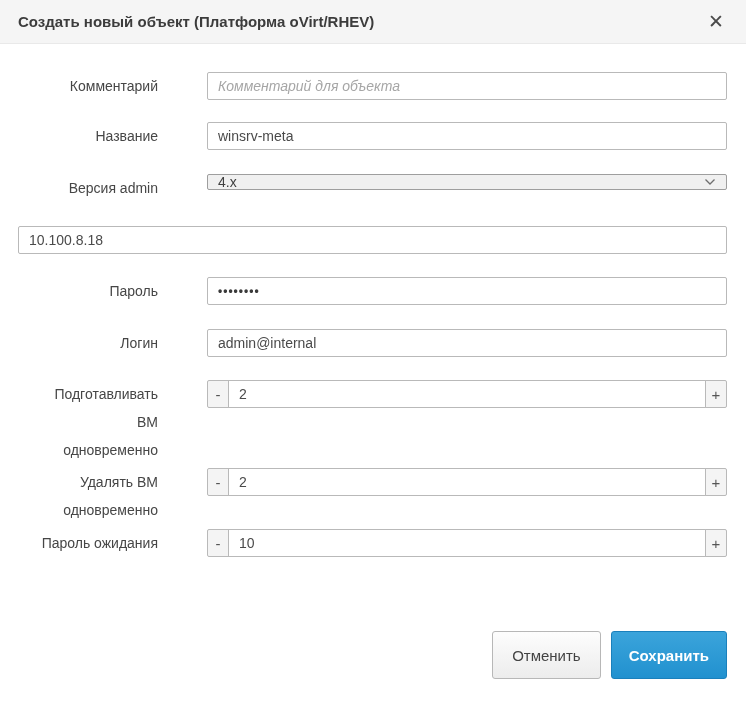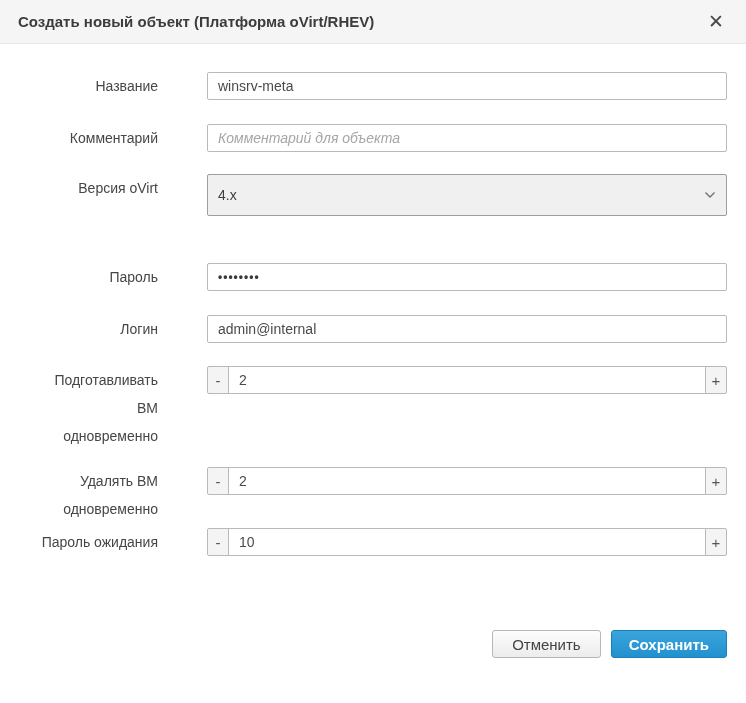--- a/index.html
+++ b/index.html
@@ -52,21 +52,21 @@
     line-height: 28px;
     color: #464646;
     white-space: pre-line;
     flex: none;
   }
   .form-control { flex: 1; display: flex; }
 
   .mb24 { margin-bottom: 24px; }
   .mb22 { margin-bottom: 22px; }
   .mb23 { margin-bottom: 23px; }
-  .mb13 { margin-bottom: 17px; }
+  .mb13 { margin-bottom: 4px; }
   .mb17 { margin-bottom: 5px; }
 
   .text-input {
     width: 100%;
     height: 28px;
     border: 1px solid #b9b9b9;
     border-radius: 2px;
     padding: 0 10px;
     font-size: 14px;
     color: #4a4a4a;
@@ -82,21 +82,21 @@
   .password-input {
     font-size: 12px;
     font-weight: 700;
     letter-spacing: 1px;
     color: #3a3a3a;
   }
 
   
   .select-box {
     width: 100%;
-    height: 42px;
+    height: 16px;
     border: 1px solid #9e9e9e;
     border-radius: 2px;
     background: #f0f0f0;
     display: flex;
     align-items: center;
     padding: 0 10px;
     cursor: pointer;
   }
   .select-value { flex: 1; font-size: 14px; color: #3f3f3f; }
   .select-chevron { display: flex; align-items: center; }
@@ -129,21 +129,21 @@
 
   
   .dialog-footer {
     margin-top: 74px;
     padding: 0 19px;
     display: flex;
     justify-content: flex-end;
     gap: 10px;
   }
   .btn {
-    height: 28px;
+    height: 48px;
     border-radius: 3px;
     font-size: 15px;
     font-family: "Liberation Sans", sans-serif;
     cursor: pointer;
     display: flex;
     align-items: center;
     justify-content: center;
   }
   .btn-default {
     background: linear-gradient(to bottom, #fdfdfd, #ececec);
@@ -164,49 +164,52 @@
 
 <div class="dialog">
 
   <header class="dialog-header">
     <h1 class="dialog-title">Создать новый объект (Платформа oVirt/RHEV)</h1>
     <button class="close-btn">✕</button>
   </header>
 
   <main class="dialog-body">
 
+    <div class="form-row mb22">
+      <label class="form-label">Комментарий</label>
+      <div class="form-control">
+        <input class="text-input" type="text" placeholder="Комментарий для объекта" style="">
+      </div>
+    </div>
+
     <div class="form-row mb24">
       <label class="form-label">Название</label>
       <div class="form-control">
         <input class="text-input" type="text" value="winsrv-meta" style="">
       </div>
     </div>
 
-    <div class="form-row mb22">
-      <label class="form-label">Комментарий</label>
-      <div class="form-control">
-        <input class="text-input" type="text" placeholder="Комментарий для объекта" style="">
-      </div>
-    </div>
-
     <div class="form-row mb24">
-      <label class="form-label">Версия oVirt</label>
+      <label class="form-label">Версия admin</label>
       <div class="form-control">
         <div class="select-box">
           <span class="select-value">4.x</span>
           <span class="select-chevron">
             <svg width="12" height="8" viewBox="0 0 12 8">
                 <path d="M1.5 1.5 L6 6 L10.5 1.5" stroke="#6e6e6e" stroke-width="1.3" fill="none"></path>
               </svg>
           </span>
         </div>
       </div>
     </div>
 
     <div class="form-row mb23">
+      <div class="form-control">
+        <input class="text-input" type="text" value="10.100.8.18" style="">
+      </div>
     </div>
 
     <div class="form-row mb24">
       <label class="form-label">Пароль</label>
       <div class="form-control">
         <input class="text-input password-input" type="text" value="••••••••" style="">
       </div>
     </div>
 
     <div class="form-row mb23">

